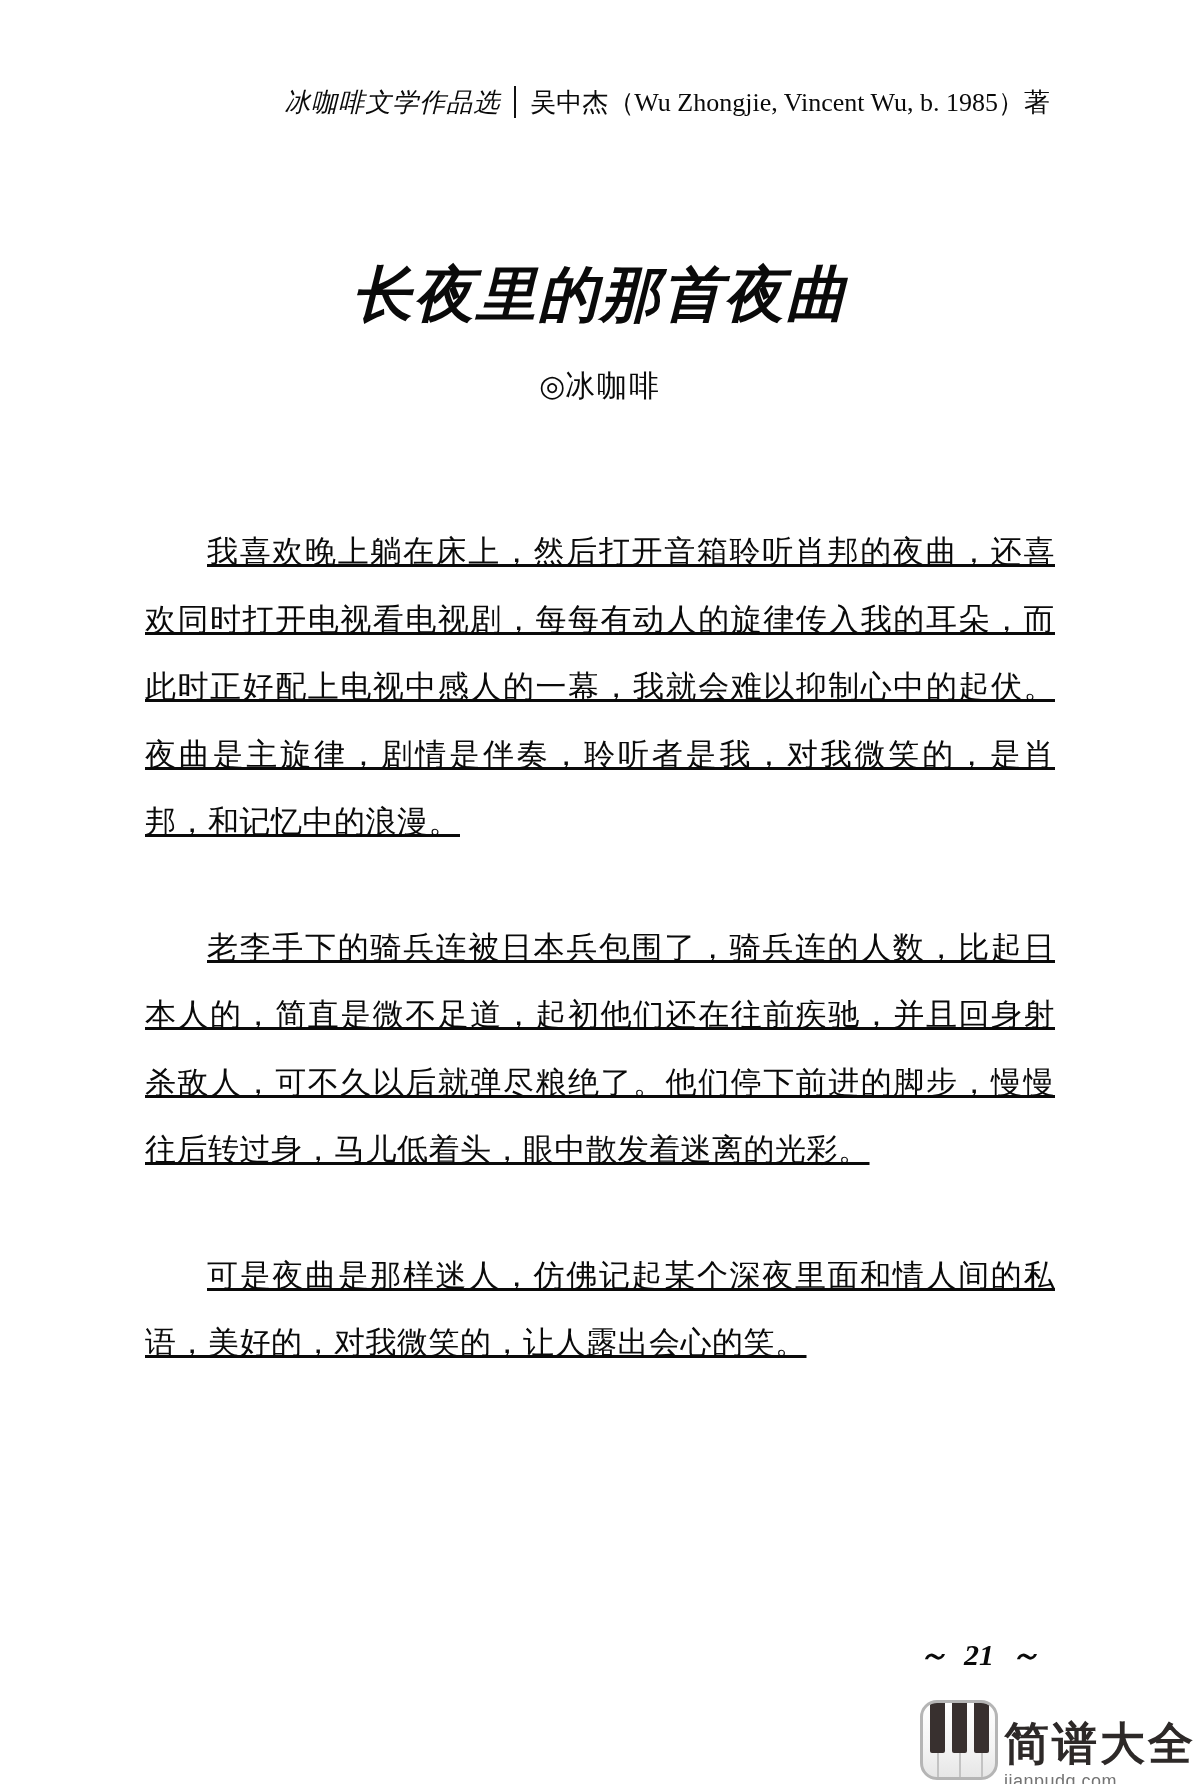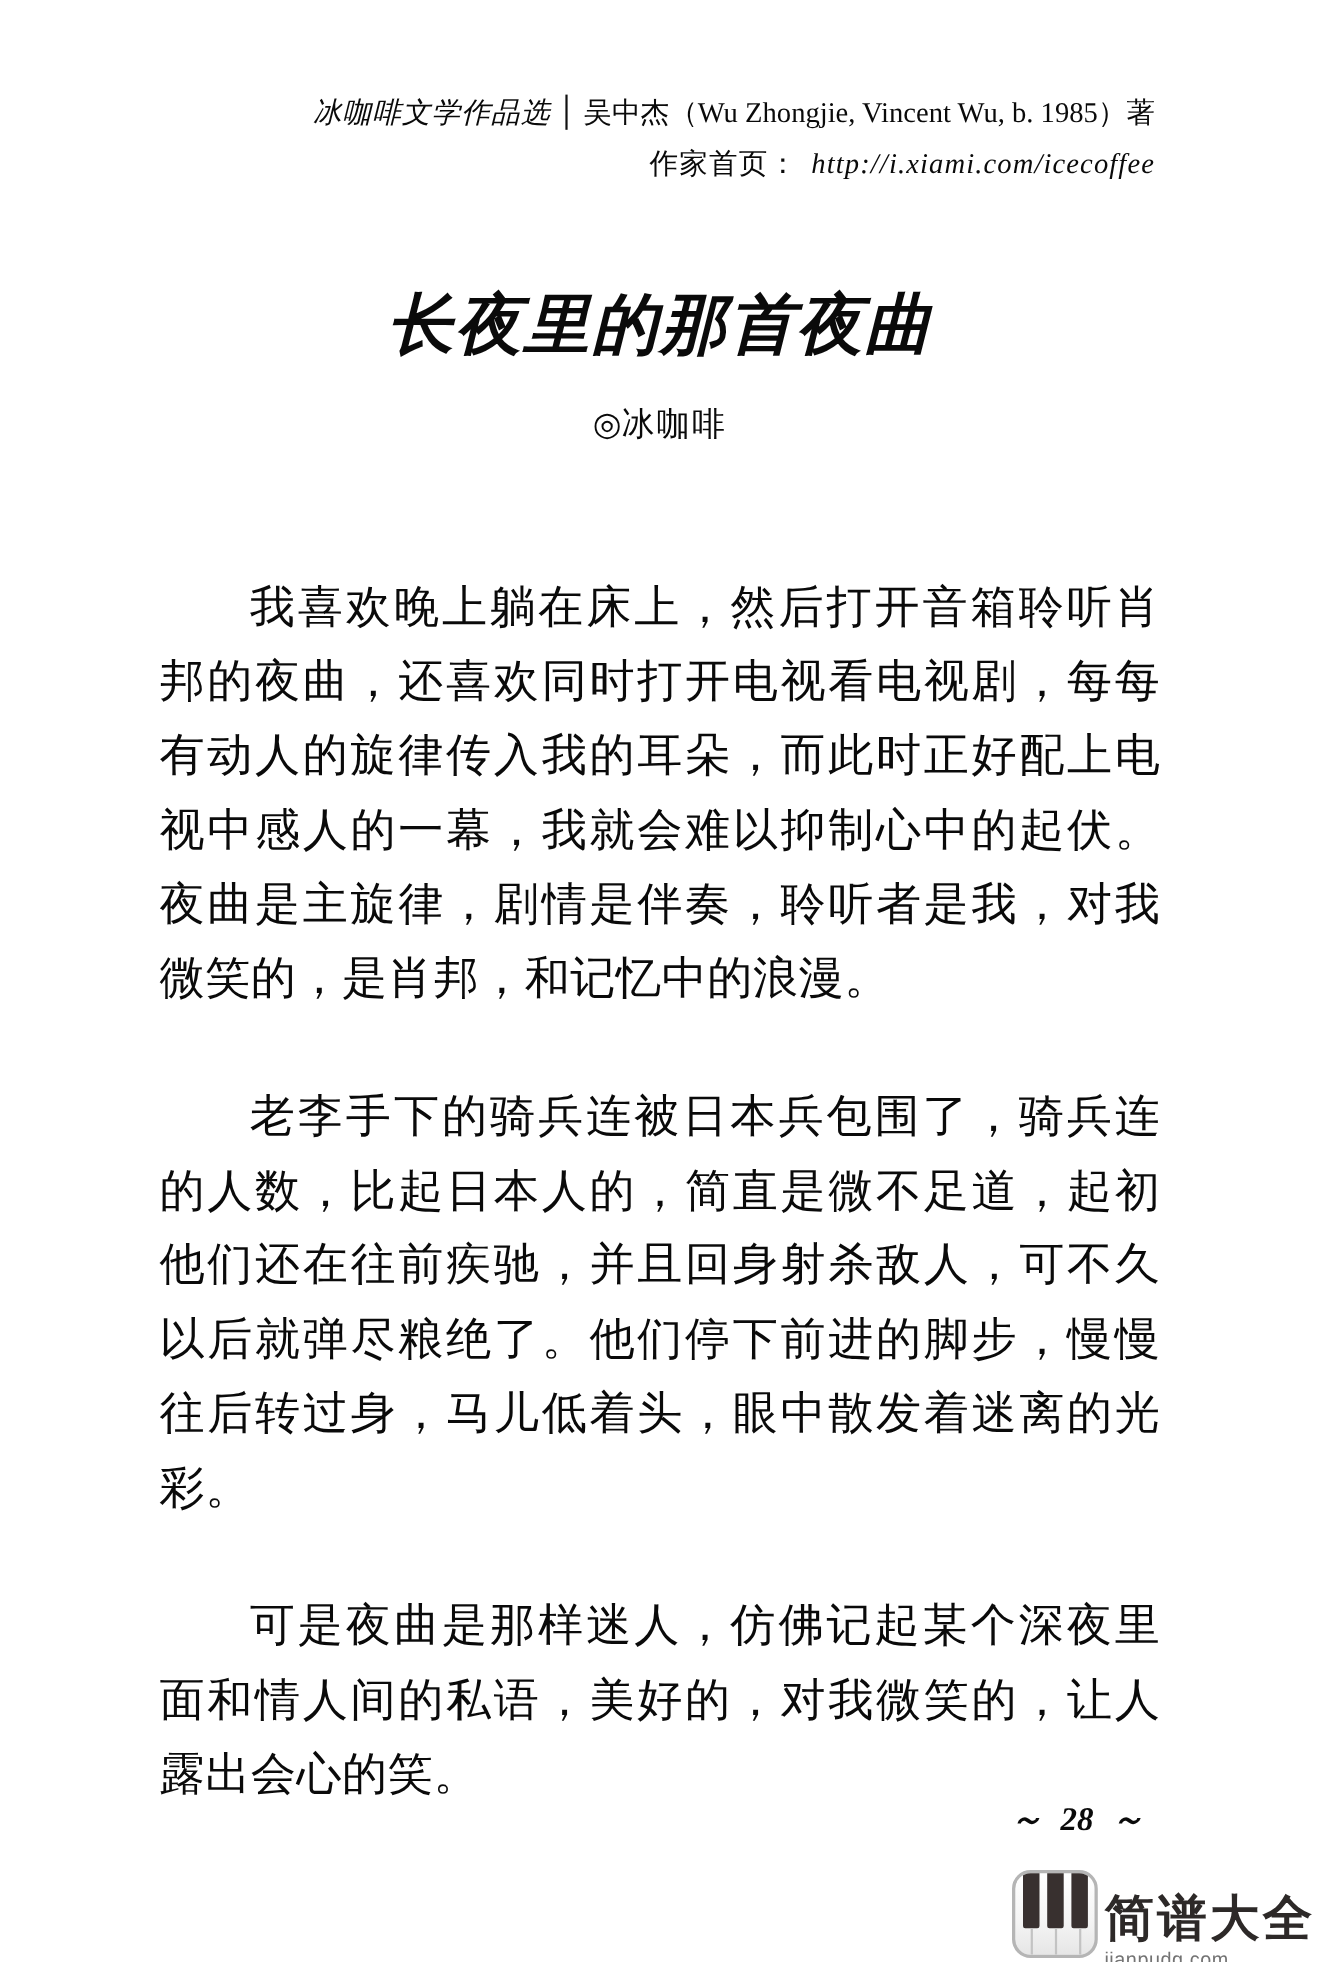--- a/index.html
+++ b/index.html
@@ -73,26 +73,27 @@
 
   
   .body-text {
     position: absolute;
     left: 145px;
     top: 518px;
     width: 910px;
   }
   .body-text p {
     margin: 0 0 58px 0;
-    font-size: 41px;
+    font-size: 31px;
     line-height: 67.5px;
     text-align: justify;
     text-justify: inter-ideograph;
     text-indent: 2em;
     letter-spacing: 0.5px;
+    text-decoration: underline;
   }
 
   
   .pagenum {
     position: absolute;
     top: 1637px;
     right: 160px;
     font-size: 30px;
     line-height: 36px;
     font-weight: bold;
@@ -164,39 +165,36 @@
 </style>
 </head>
 <body>
 
 <div class="page">
 
   <div class="header">
     <div>
       <span class="series-title">冰咖啡文学作品选</span><span class="header-sep"></span><span class="author-credit">吴中杰（Wu Zhongjie, Vincent Wu, b. 1985）著</span>
     </div>
-    <div>
-      <span class="homepage-label">作家首页：</span><span class="homepage-url">http://i.xiami.com/icecoffee</span>
-    </div>
   </div>
 
   <h1 class="title">长夜里的那首夜曲</h1>
 
   <div class="byline">
     <span>◎</span><span class="byline-name">冰咖啡</span>
   </div>
 
   <div class="body-text">
     <p>我喜欢晚上躺在床上，然后打开音箱聆听肖邦的夜曲，还喜欢同时打开电视看电视剧，每每有动人的旋律传入我的耳朵，而此时正好配上电视中感人的一幕，我就会难以抑制心中的起伏。夜曲是主旋律，剧情是伴奏，聆听者是我，对我微笑的，是肖邦，和记忆中的浪漫。</p>
     <p>老李手下的骑兵连被日本兵包围了，骑兵连的人数，比起日本人的，简直是微不足道，起初他们还在往前疾驰，并且回身射杀敌人，可不久以后就弹尽粮绝了。他们停下前进的脚步，慢慢往后转过身，马儿低着头，眼中散发着迷离的光彩。</p>
     <p>可是夜曲是那样迷人，仿佛记起某个深夜里面和情人间的私语，美好的，对我微笑的，让人露出会心的笑。</p>
   </div>
 
   <div class="pagenum">
-    <span>～</span><span class="num">28</span><span>～</span>
+    <span>～</span><span class="num">21</span><span>～</span>
   </div>
 
   <div class="watermark">
     <div class="piano-icon">
       <div class="black-key k1"></div>
       <div class="black-key k2"></div>
       <div class="black-key k3"></div>
       <div class="white-sep s1"></div>
       <div class="white-sep s2"></div>
       <div class="white-sep s3"></div>

